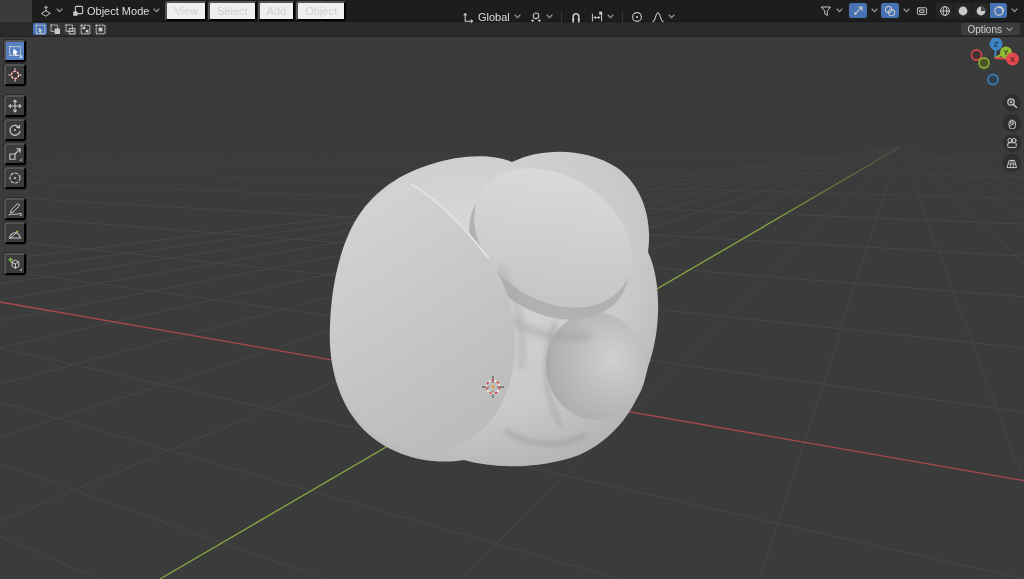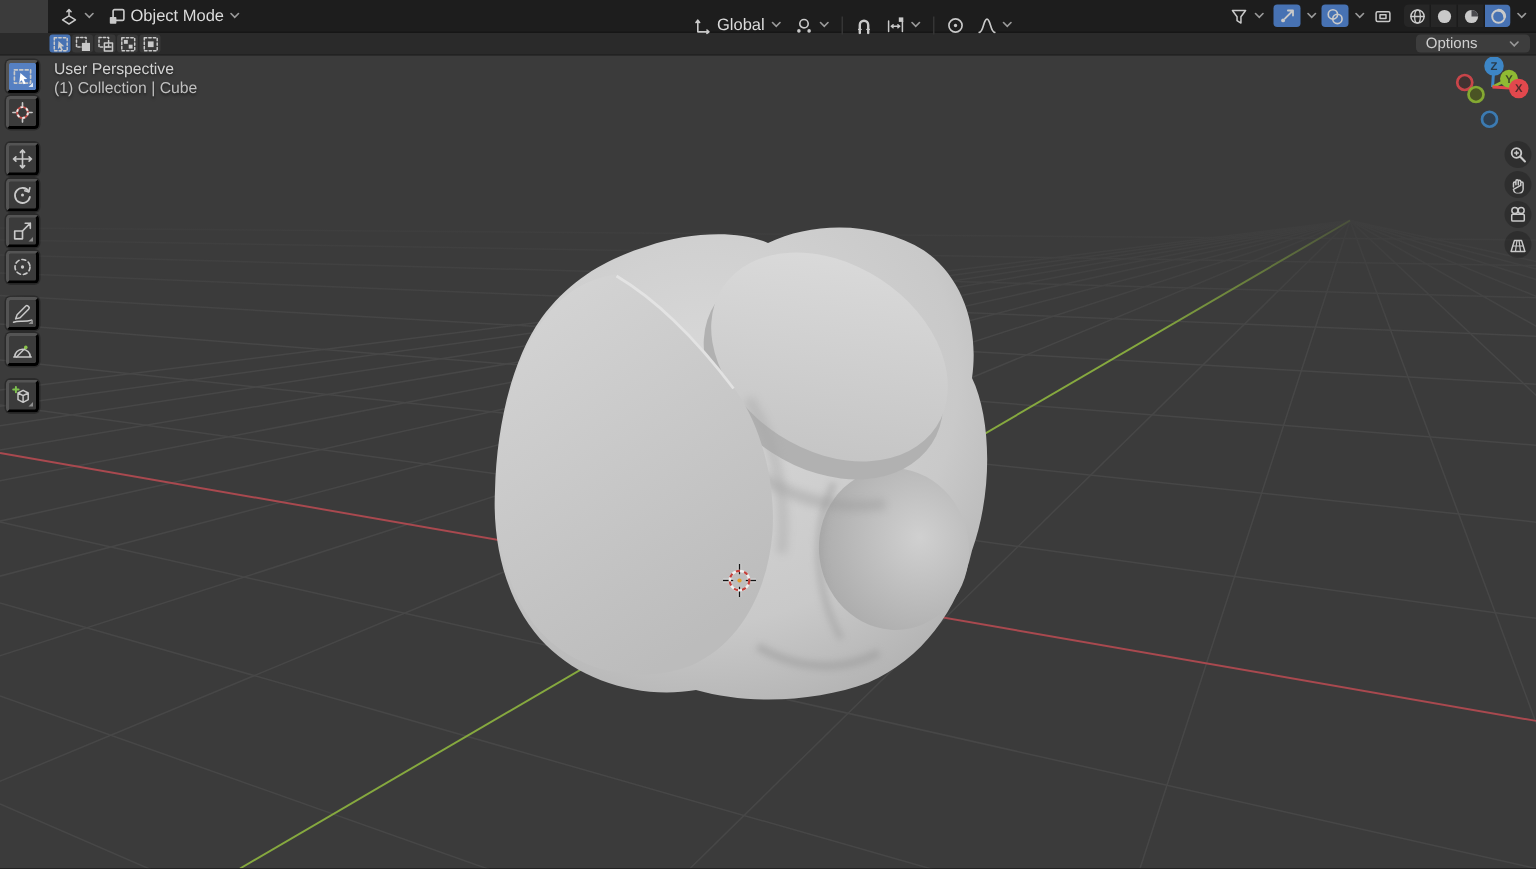--- a/index.html
+++ b/index.html
@@ -24,21 +24,21 @@
   .shading .tile{border-radius:0;width:17px;height:15px;border-right:1px solid #1b1b1b;}
   .shading .tile:last-child{border-right:none;}
   .hsep{width:1px;height:12px;background:#353535;margin:0 3px;}
   
   .strip{position:absolute;top:22px;left:0;right:0;height:14px;background:var(--strip-bg,#2a2a2a);
          display:flex;align-items:center;z-index:5;border-bottom:1px solid #222;}
   .selmodes{display:flex;gap:1px;margin-left:33px;}
   .selmode{width:14px;height:12px;display:flex;align-items:center;justify-content:center;border-radius:2px;
            background:#383838;color:#c2c2c2;}
   .selmode.active{background:var(--accent,#4772b3);color:#fff;}
-  .options-btn{margin-left:auto;margin-right:4px;display:flex;align-items:center;gap:20px;height:12px;
+  .options-btn{margin-left:auto;margin-right:4px;display:flex;align-items:center;gap:3px;height:12px;
                background:#3d3d3d;border:none;border-radius:3px;padding:0 7px;color:#cfcfcf;
                font-size:10px;font-family:inherit;}
   
   .viewport{position:absolute;top:36px;left:0;width:1024px;height:543px;}
   .scene{position:absolute;inset:0;display:block;}
   .vp-text{position:absolute;left:36px;top:4px;font-size:10.5px;line-height:13px;color:#d2d2d2;
            text-shadow:0 1px 2px rgba(0,0,0,.55);pointer-events:none;}
   .vp-text .l2{color:#c0c0c0;}
   
   .left-toolbar{position:absolute;left:4px;top:4px;display:flex;flex-direction:column;gap:2px;}
@@ -82,20 +82,26 @@
               <rect x="1.2" y="6.4" width="4.4" height="4.4" rx="0.5" fill="currentColor"></rect>
             </svg>
           </span>
         <span class="hlabel">Object Mode</span>
         <span class="caret">
             <svg width="7" height="5" viewBox="0 0 7 5">
               <path d="M1 1 L3.5 3.6 L6 1" fill="none" stroke="currentColor" stroke-width="1.1" stroke-linecap="round"></path>
             </svg>
           </span>
       </button>
+      <nav class="hgroup" id="menu-bar">
+          <button class="menu-item">View</button>
+          <button class="menu-item">Select</button>
+          <button class="menu-item">Add</button>
+          <button class="menu-item">Object</button>
+        </nav>
     </div>
 
     <div class="hgroup center">
       <button class="hbtn">
         <span class="icon">
             <svg width="12" height="12" viewBox="0 0 12 12">
               <path fill="none" stroke="currentColor" stroke-linecap="round" stroke-linejoin="round" stroke-width="1.1" d="M2.2 10.2 V2.6 M2.2 2.6 L1 4 M2.2 2.6 L3.4 4 M2.2 10.2 H9.6 M9.6 10.2 L8.3 9 M9.6 10.2 L8.3 11.3"></path>
             </svg>
           </span>
         <span class="hlabel">Global</span>
@@ -400,24 +406,20 @@
 
       <g transform="translate(493,351)">
         <path d="M0 -4.2 V-11 M0 4.2 V11 M-4.2 0 H-11 M4.2 0 H11" stroke="#e9e9e9" stroke-width="2.2"></path>
         <path d="M0 -4.2 V-11 M0 4.2 V11 M-4.2 0 H-11 M4.2 0 H11" stroke="#141414" stroke-width="1"></path>
         <circle r="6.5" fill="none" stroke="#f0f0f0" stroke-width="1.5"></circle>
         <circle r="6.5" fill="none" stroke="#c3403b" stroke-width="1.5" stroke-dasharray="2.8 2.8"></circle>
         <circle r="1.4" fill="#e39d2c"></circle>
       </g>
     </svg>
 
-    <div class="vp-text">
-      <div>User Perspective</div>
-      <div class="l2">(1) Collection | Cube</div>
-    </div>
 
     <div class="left-toolbar" id="left-toolbar">
         <button class="tool-btn active">
           <span class="icon">
             <svg width="14" height="14" viewBox="0 0 14 14">
               <rect x="1.6" y="2.6" width="10.8" height="8.8" fill="none" stroke="currentColor" stroke-linecap="round" stroke-linejoin="round" stroke-width="1.1" stroke-dasharray="2 1.6"></rect>
               <path d="M5.6 4.6 L10.2 8.6 L7.8 8.9 L9.1 11.6 L7.7 12.2 L6.5 9.5 L4.9 11 Z" fill="#ffffff"></path>
             </svg>
           </span>
           <span class="corner"></span>

